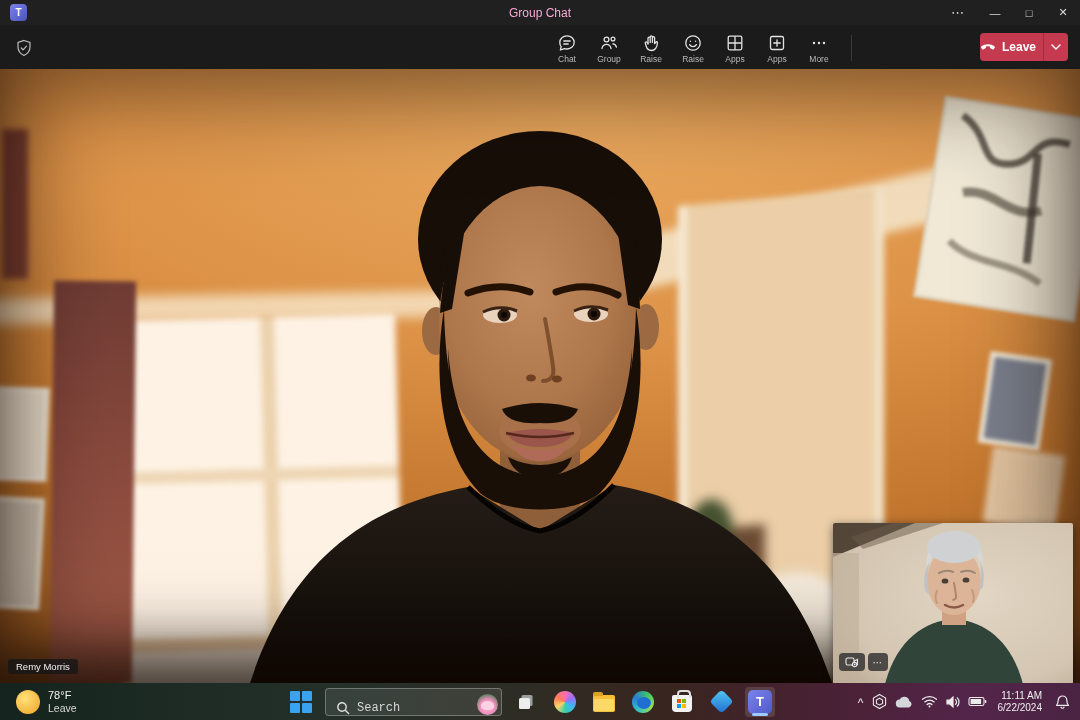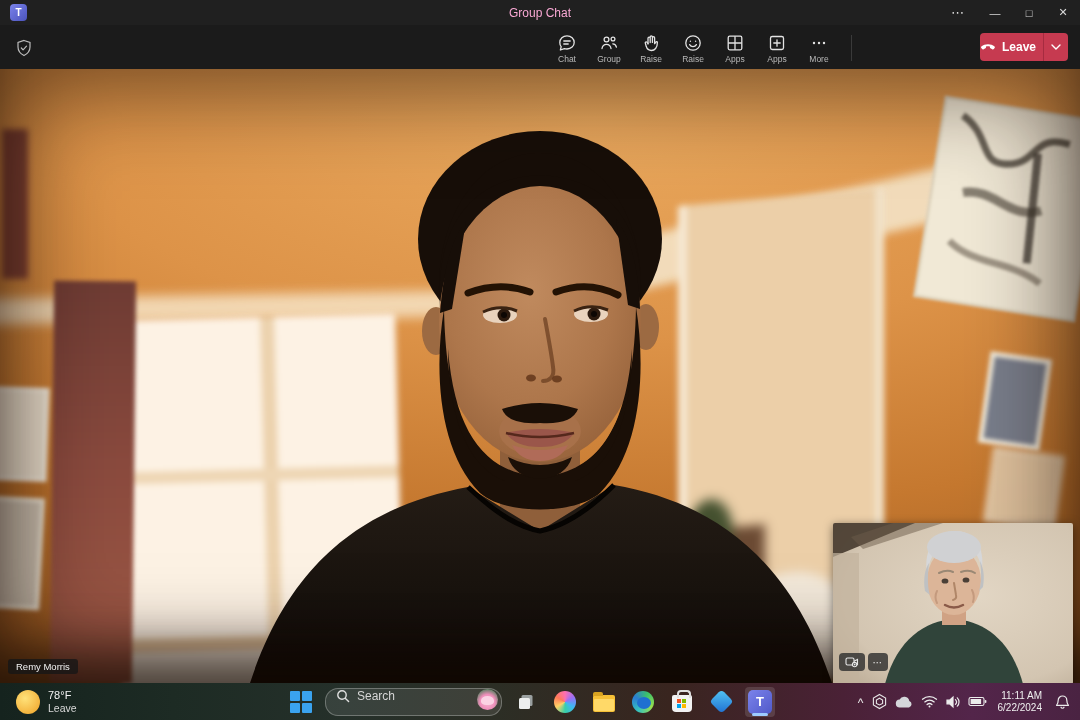--- a/index.html
+++ b/index.html
@@ -86,22 +86,22 @@
     display:flex;align-items:center;}
   .weather{position:absolute;left:10px;top:0;height:37px;display:flex;align-items:center;gap:8px;padding:0 6px;}
   .sun{width:24px;height:24px;border-radius:50%;background:radial-gradient(circle at 38% 35%,#ffe27a,#f3b13a 75%);}
   .weather-text{display:flex;flex-direction:column;line-height:1.15;}
   .weather-text .t{font-size:11px;color:#f2f2f2;}
   .weather-text .c{font-size:10.5px;color:#d9d9d9;}
   .tb-apps{position:absolute;left:286px;top:0;height:37px;display:flex;align-items:center;gap:9px;}
   .app-btn{width:30px;height:30px;border-radius:4px;display:flex;align-items:center;justify-content:center;position:relative;}
   .start-grid{display:grid;grid-template-columns:10px 10px;grid-template-rows:10px 10px;gap:2px;}
   .start-grid div{background:#3aa3ef;border-radius:1px;}
-  .searchbox{width:162px;height:26px;border-radius:13px;background:rgba(255,255,255,.09);
-    border:1px solid rgba(255,255,255,.28);display:flex;align-items:flex-start;padding:0 3px 0 10px;gap:7px;}
+  .searchbox{width:162px;height:26px;border-radius:4px;background:rgba(255,255,255,.09);
+    border:1px solid rgba(255,255,255,.28);display:flex;align-items:flex-end;padding:0 3px 0 10px;gap:7px;font-family:Liberation Mono, monospace;}
   .searchbox .stext{flex:1;font-size:12px;color:#d6d6d6;}
   .lotus{width:21px;height:21px;border-radius:50%;background:radial-gradient(circle at 50% 62%,#f7b9d4 0%,#ef8fbb 45%,#5c7f62 78%,#41604a 100%);position:relative;overflow:hidden;}
   .lotus:before{content:"";position:absolute;left:4px;top:7px;width:13px;height:9px;border-radius:50% 50% 40% 40%;background:#fbd2e4;}
   .explorer{width:22px;height:17px;background:#f6c036;border-radius:2px;position:relative;margin-top:3px;}
   .explorer:before{content:"";position:absolute;left:0;top:-3px;width:10px;height:4px;background:#d9a321;border-radius:2px 2px 0 0;}
   .explorer:after{content:"";position:absolute;left:1px;top:4px;width:20px;height:12px;background:#ffd968;border-radius:1px;}
   .copilot{width:22px;height:22px;border-radius:50%;
     background:conic-gradient(#ff6fb0,#9a6ff5,#3fb6f5,#37d0a8,#ffd166,#ff7a59,#ff6fb0);}
   .edge{width:22px;height:22px;border-radius:50%;
     background:conic-gradient(from 210deg,#35c3c0,#2b7cd3,#3bc26a,#9adf4e,#35c3c0);position:relative;overflow:hidden;}

